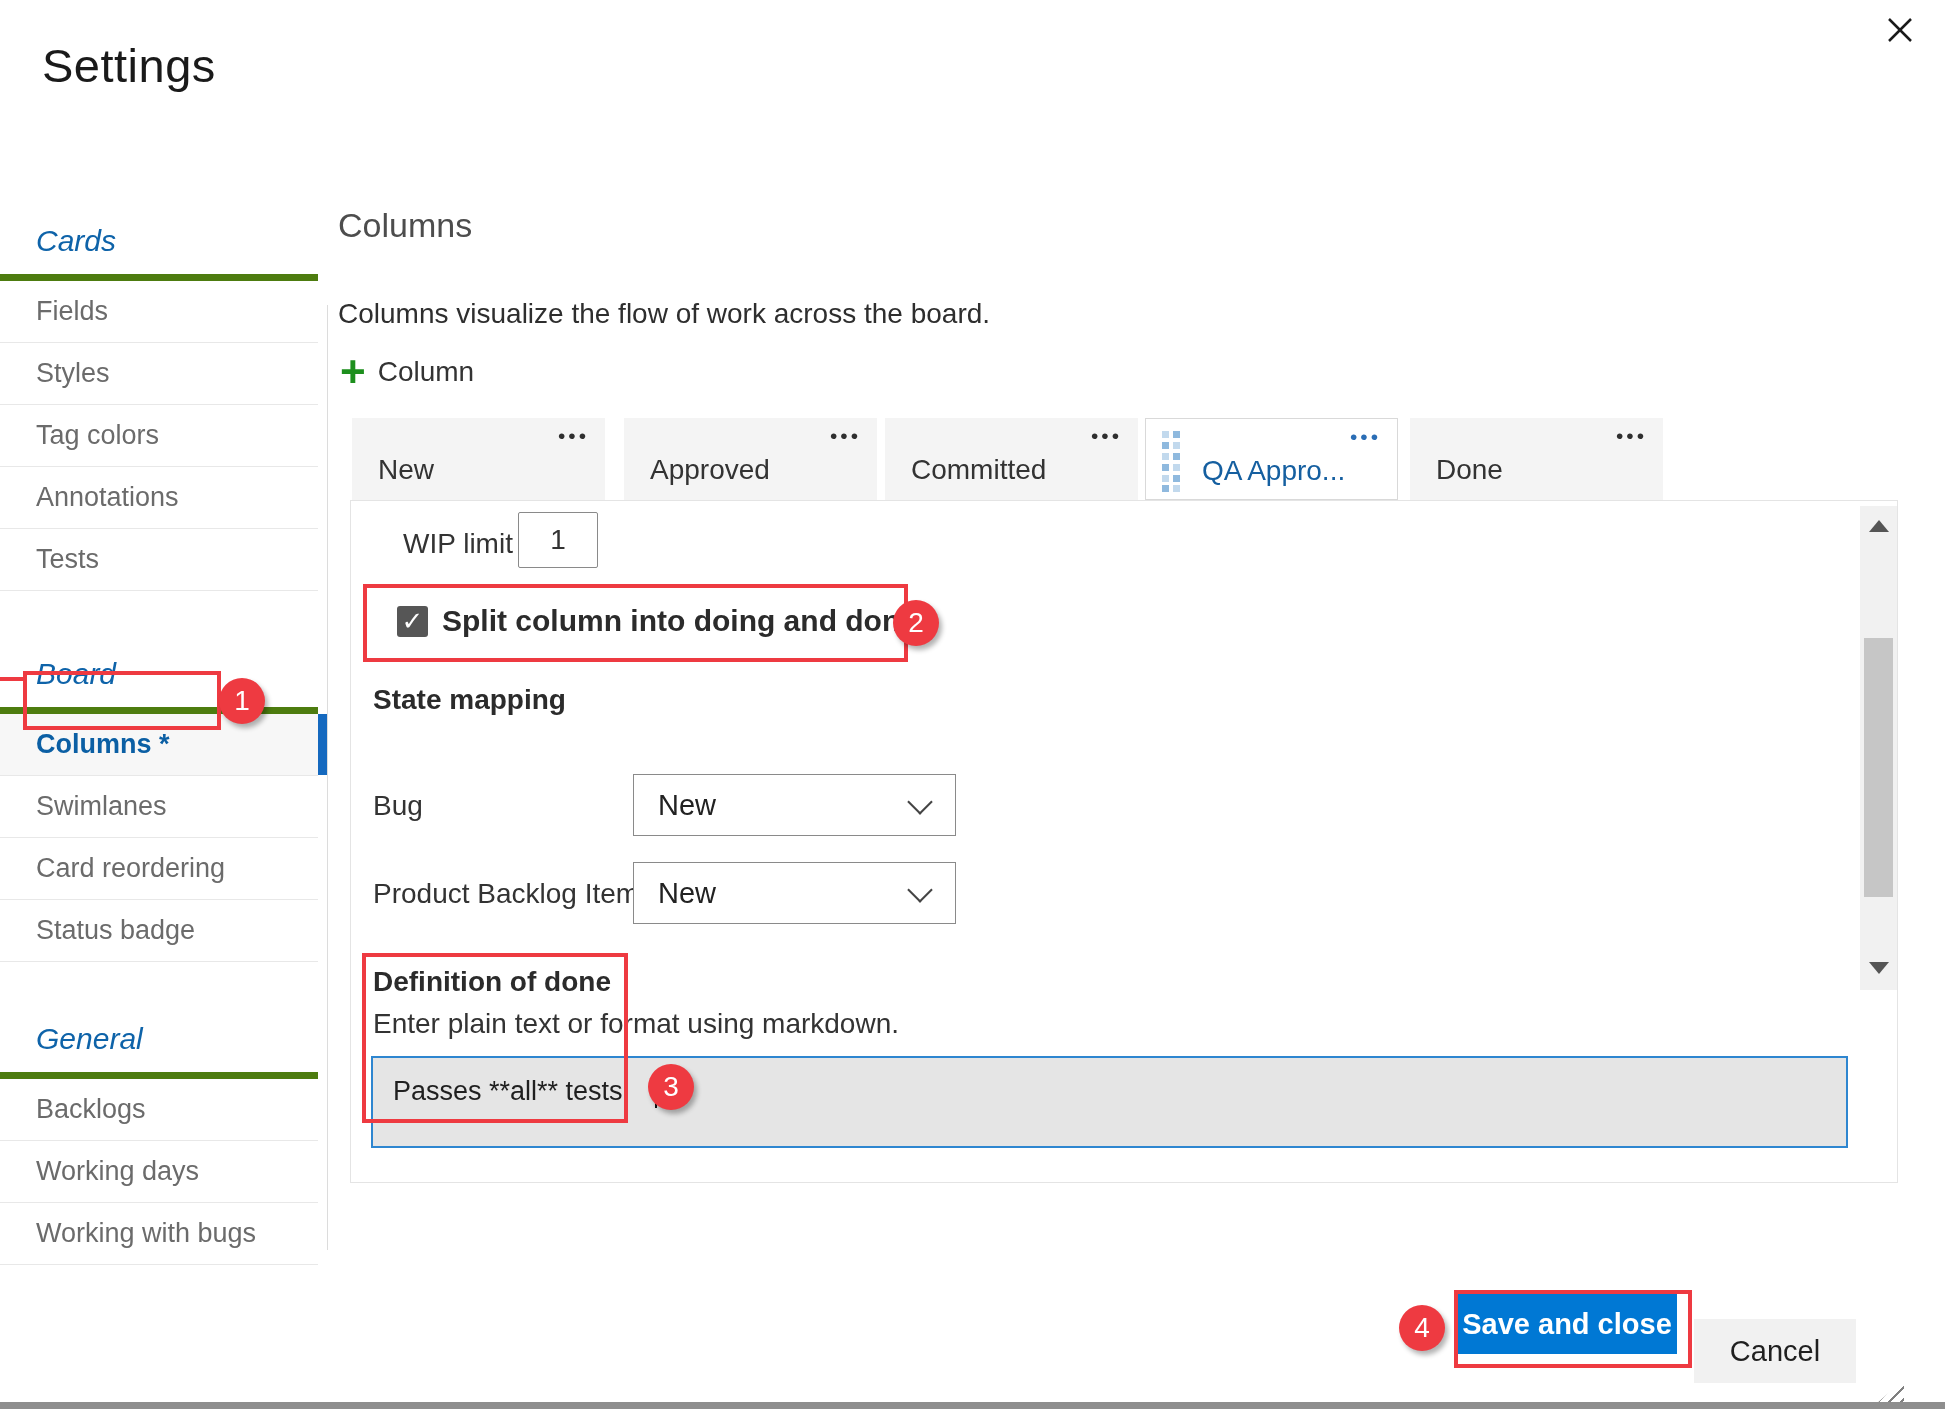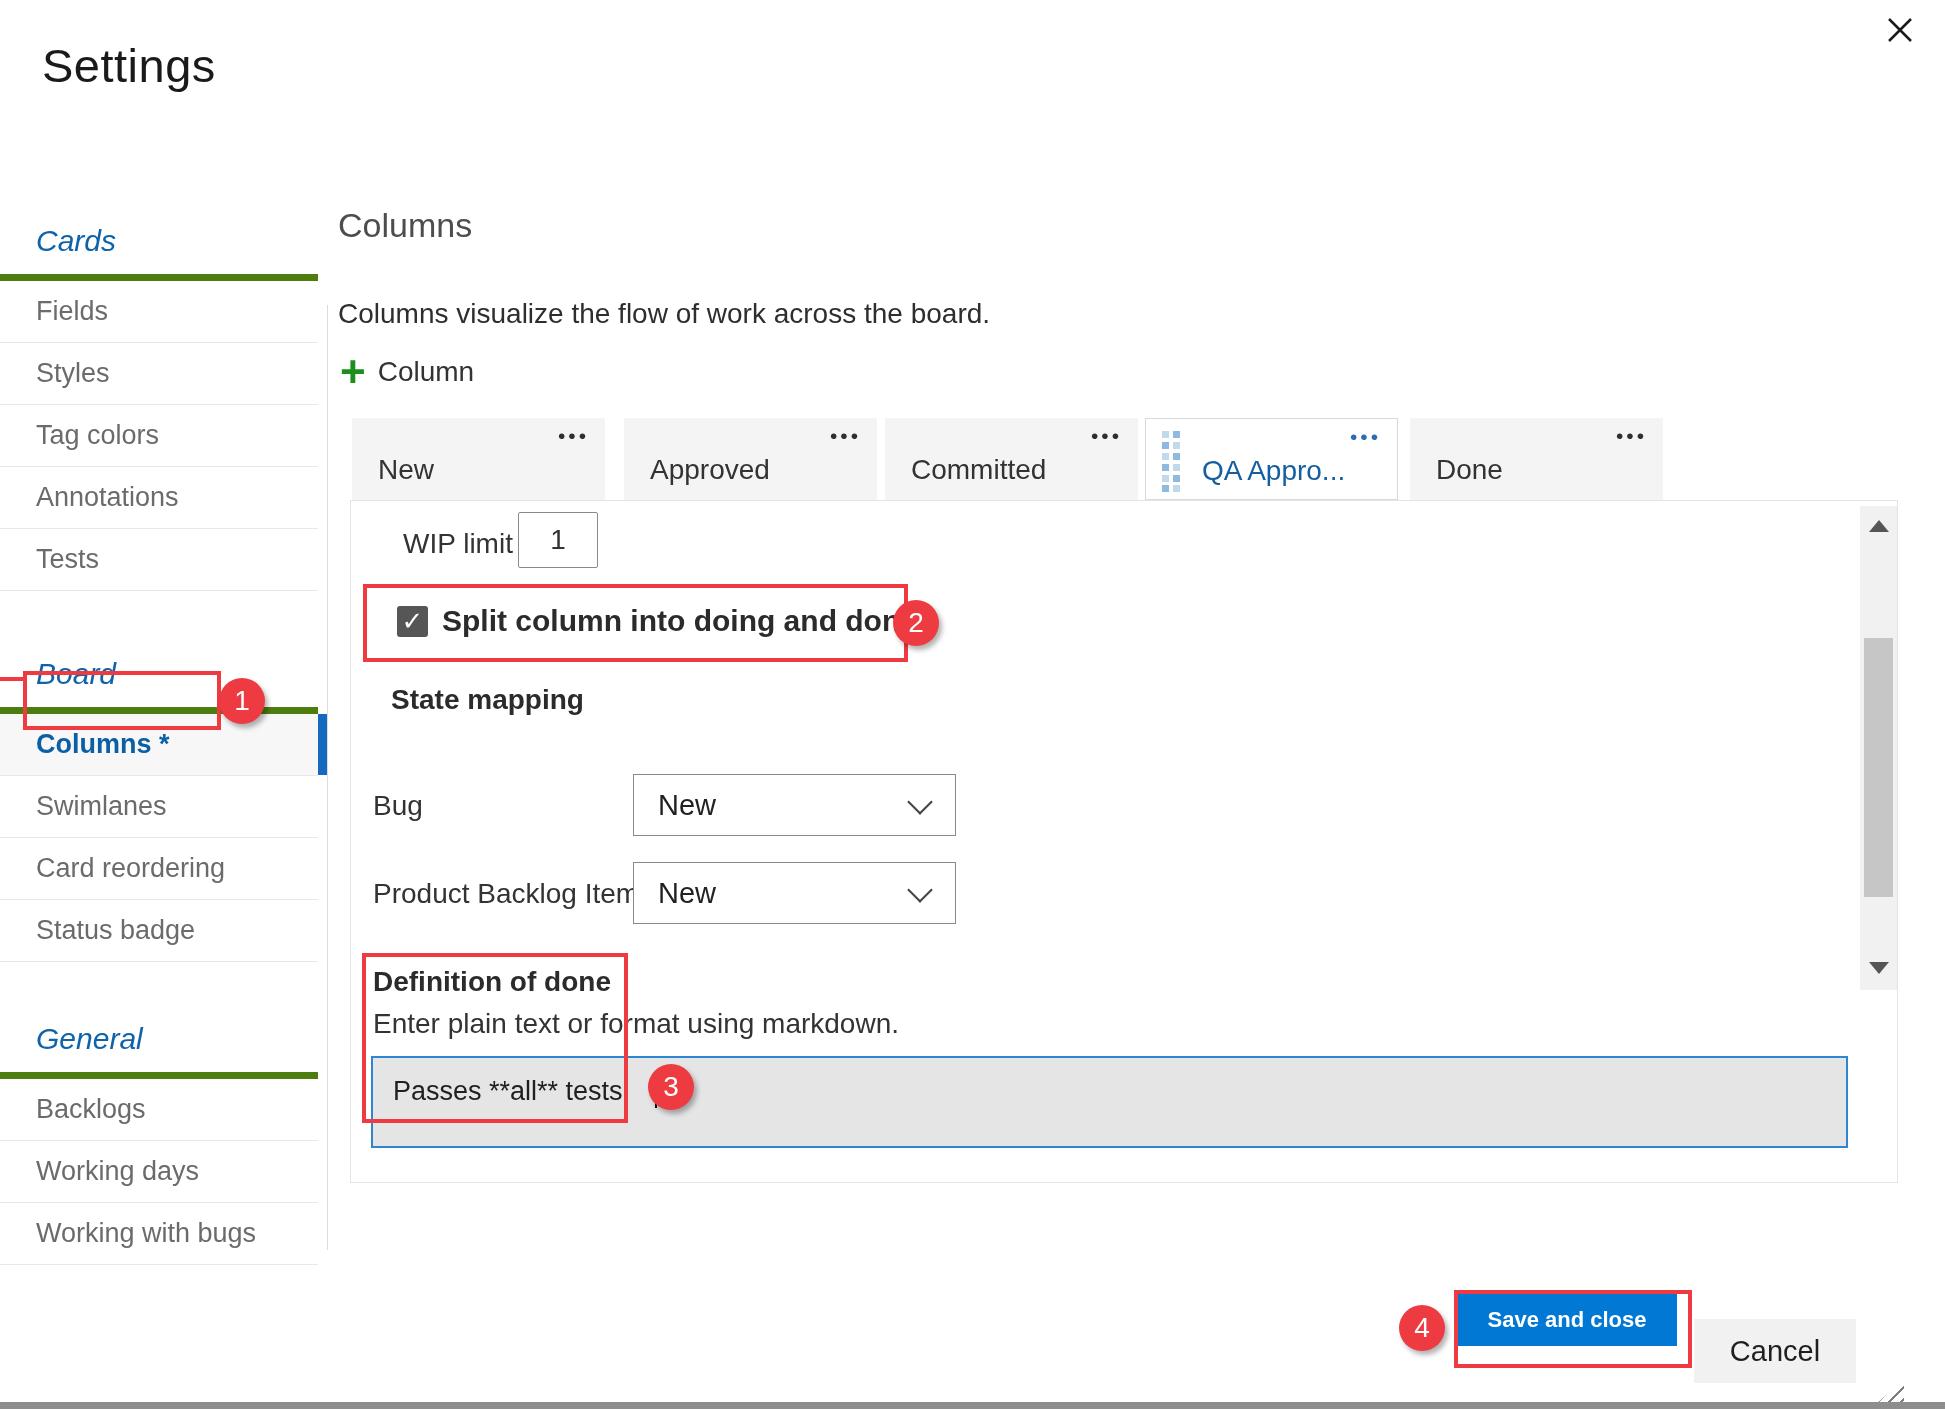--- a/index.html
+++ b/index.html
@@ -61,22 +61,22 @@
 
   
   .sb-track{left:1860px;top:506px;width:37px;height:484px;background:#f1f1f1;}
   .arrow-up{left:1869px;top:520px;width:0;height:0;border-left:10px solid transparent;
      border-right:10px solid transparent;border-bottom:12px solid #555;cursor:pointer;}
   .arrow-down{left:1869px;top:962px;width:0;height:0;border-left:10px solid transparent;
      border-right:10px solid transparent;border-top:12px solid #555;cursor:pointer;}
   .sb-thumb{left:1864px;top:638px;width:29px;height:259px;background:#c6c6c6;cursor:grab;}
 
   
-  .save-btn{left:1457px;top:1294px;width:220px;height:52px;background:var(--accent,#0078d4);color:#fff;
-     font-size:22px;font-weight:600;display:flex;align-items:center;justify-content:center;cursor:pointer;}
+  .save-btn{left:1457px;top:1294px;width:220px;height:60px;background:var(--accent,#0078d4);color:#fff;
+     font-size:29px;font-weight:600;display:flex;align-items:center;justify-content:center;cursor:pointer;}
   .cancel-btn{left:1694px;top:1294px;width:162px;height:64px;background:#f1f1f1;color:#1f1f1f;
      font-size:29px;display:flex;align-items:center;justify-content:center;cursor:pointer;margin-top:25px;}
 
   
   .ann{pointer-events:none;}
   .ann-box{position:absolute;border:4px solid var(--annotation,#ee3a41);box-sizing:border-box;}
   .ann-circle{position:absolute;width:46px;height:46px;border-radius:50%;background:var(--annotation,#ee3a41);
      color:#fff;font-size:28px;display:flex;align-items:center;justify-content:center;
      box-shadow:3px 4px 5px rgba(0,0,0,.3);}
   .ann-line{position:absolute;background:var(--annotation,#ee3a41);}
@@ -162,21 +162,21 @@
   <div class="abs panel"></div>
 
   <div class="abs lbl" style="left:375px;top:528px;margin-left:28px;">WIP limit</div>
   <input class="abs wip-input" value="1" style="">
 
   <div class="abs checkbox">
     <span>✓</span>
   </div>
   <div class="abs split-label">Split column into doing and done</div>
 
-  <div class="abs lbl sec-title" style="left:391px;top:684px;">State mapping</div>
+  <div class="abs lbl sec-title" style="left:373px;top:684px;">State mapping</div>
 
   <div class="abs lbl" style="left:373px;top:790px;">Bug</div>
   <div class="abs dropdown" style="left:633px;top:774px;">
     <span class="dd-value">New</span>
     <span class="chevron"></span>
   </div>
 
   <div class="abs lbl" style="left:373px;top:878px;">Product Backlog Item</div>
   <div class="abs dropdown" style="left:633px;top:862px;">
     <span class="dd-value">New</span>

